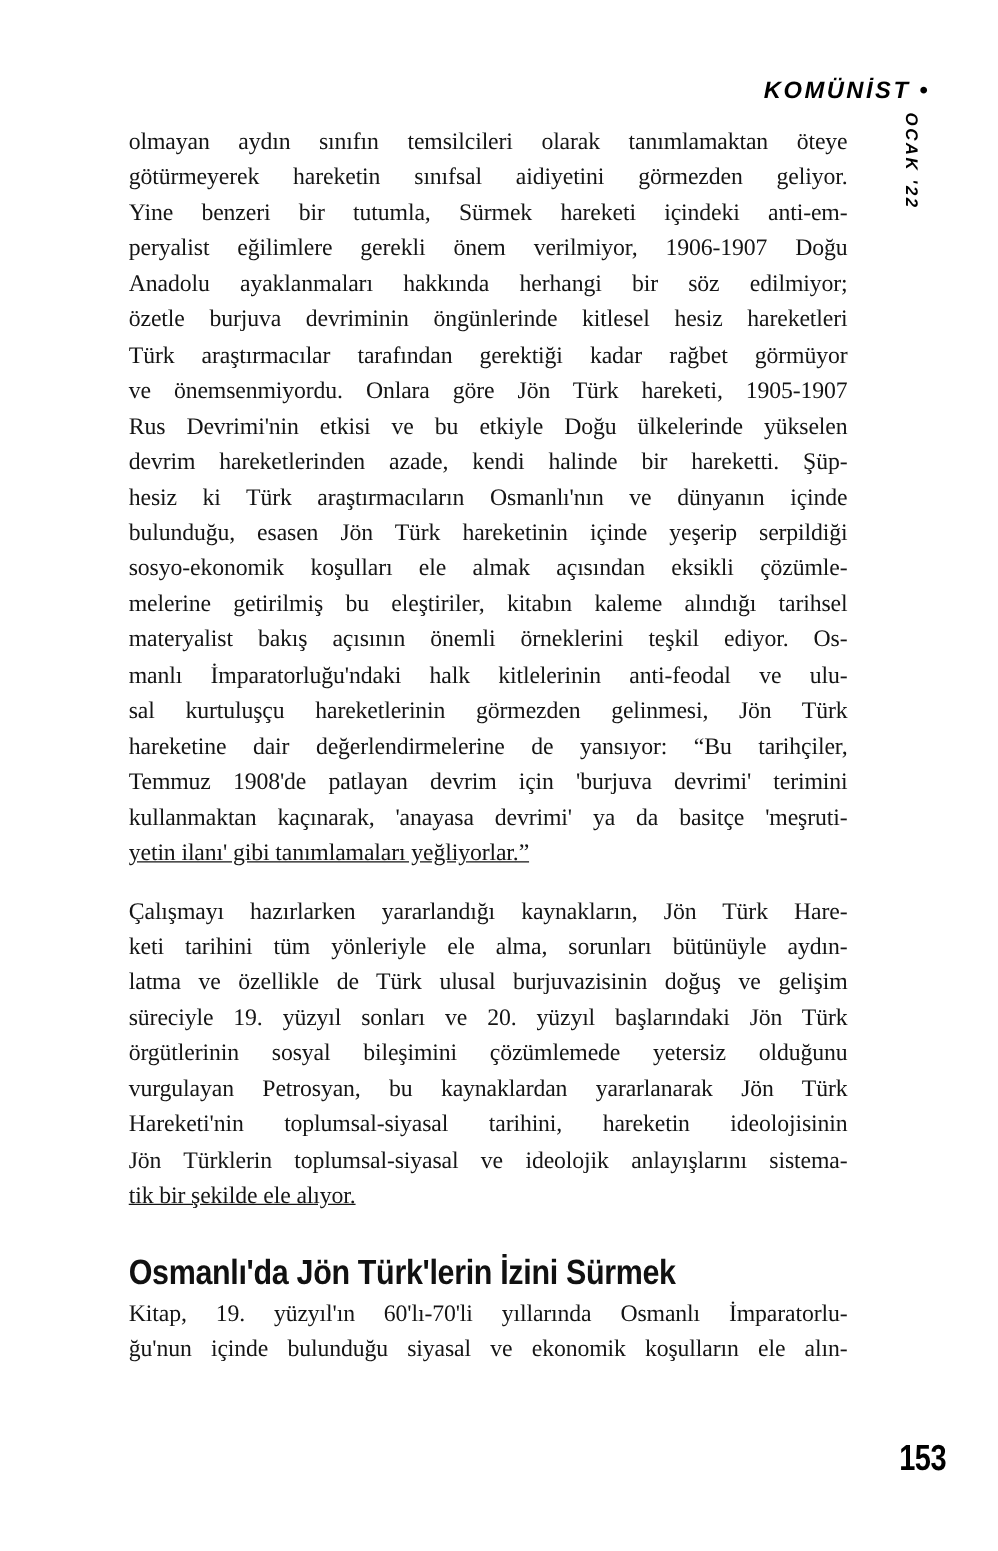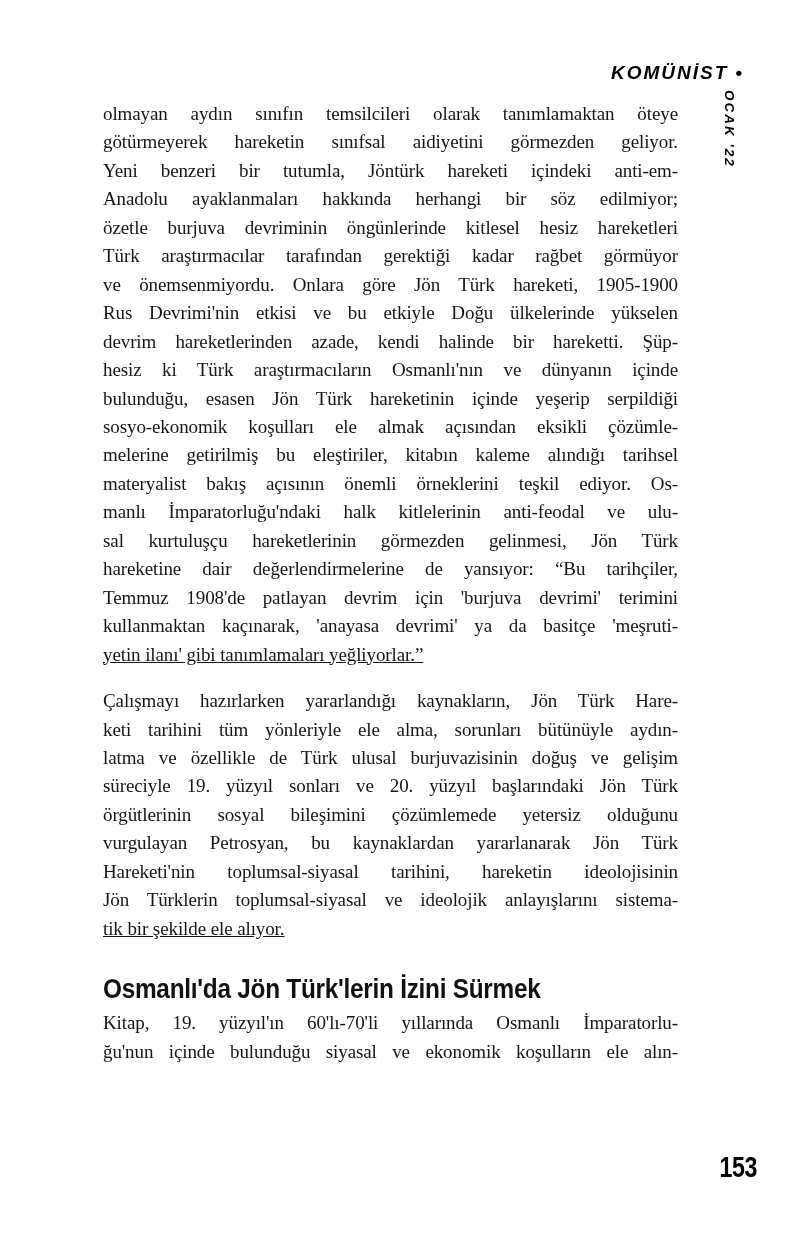--- a/index.html
+++ b/index.html
@@ -100,25 +100,26 @@
   </div>
 
   <div class="issue-vertical">OCAK '22</div>
 
   <div class="body-text">
 
     <div class="para">
 
     <div class="line">olmayan aydın sınıfın temsilcileri olarak tanımlamaktan öteye</div>
         <div class="line">götürmeyerek hareketin sınıfsal aidiyetini görmezden geliyor.</div>
-        <div class="line">Yeni benzeri bir tutumla, Jöntürk hareketi içindeki anti-em-</div>
+        <div class="line">Yine benzeri bir tutumla, Sürmek hareketi içindeki anti-em-</div>
+        <div class="line">peryalist eğilimlere gerekli önem verilmiyor, 1906-1907 Doğu</div>
         <div class="line">Anadolu ayaklanmaları hakkında herhangi bir söz edilmiyor;</div>
         <div class="line">özetle burjuva devriminin öngünlerinde kitlesel hesiz hareketleri</div>
         <div class="line">Türk araştırmacılar tarafından gerektiği kadar rağbet görmüyor</div>
-        <div class="line">ve önemsenmiyordu. Onlara göre Jön Türk hareketi, 1905-1900</div>
+        <div class="line">ve önemsenmiyordu. Onlara göre Jön Türk hareketi, 1905-1907</div>
         <div class="line">Rus Devrimi'nin etkisi ve bu etkiyle Doğu ülkelerinde yükselen</div>
         <div class="line">devrim hareketlerinden azade, kendi halinde bir hareketti. Şüp-</div>
         <div class="line">hesiz ki Türk araştırmacıların Osmanlı'nın ve dünyanın içinde</div>
         <div class="line">bulunduğu, esasen Jön Türk hareketinin içinde yeşerip serpildiği</div>
         <div class="line">sosyo-ekonomik koşulları ele almak açısından eksikli çözümle-</div>
         <div class="line">melerine getirilmiş bu eleştiriler, kitabın kaleme alındığı tarihsel</div>
         <div class="line">materyalist bakış açısının önemli örneklerini teşkil ediyor. Os-</div>
         <div class="line">manlı İmparatorluğu'ndaki halk kitlelerinin anti-feodal ve ulu-</div>
         <div class="line">sal kurtuluşçu hareketlerinin görmezden gelinmesi, Jön Türk</div>
         <div class="line">hareketine dair değerlendirmelerine de yansıyor: “Bu tarihçiler,</div>

